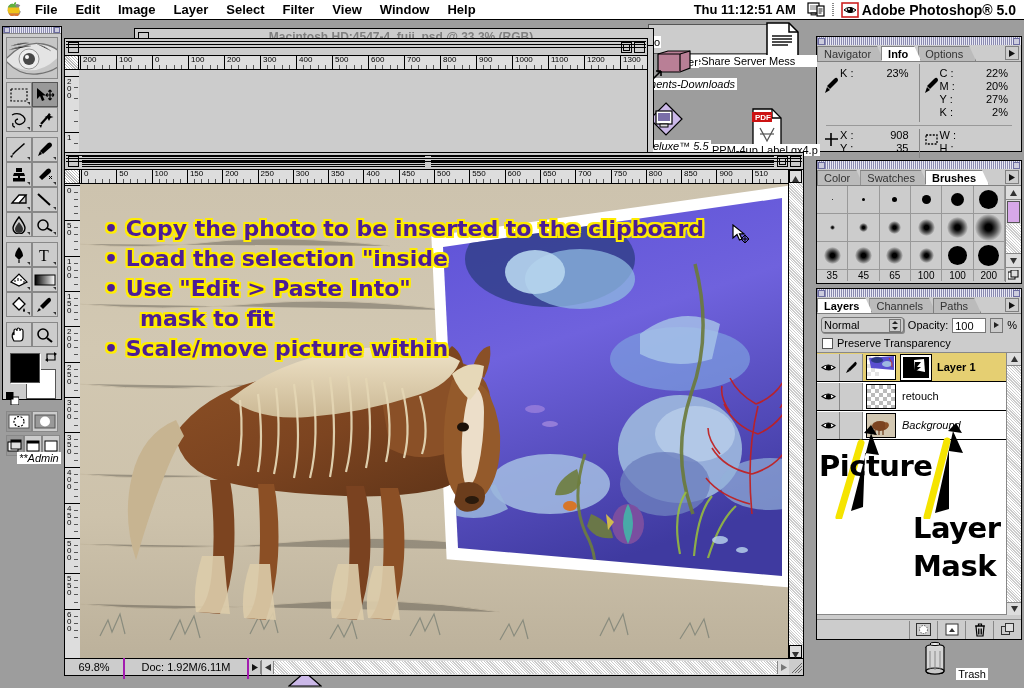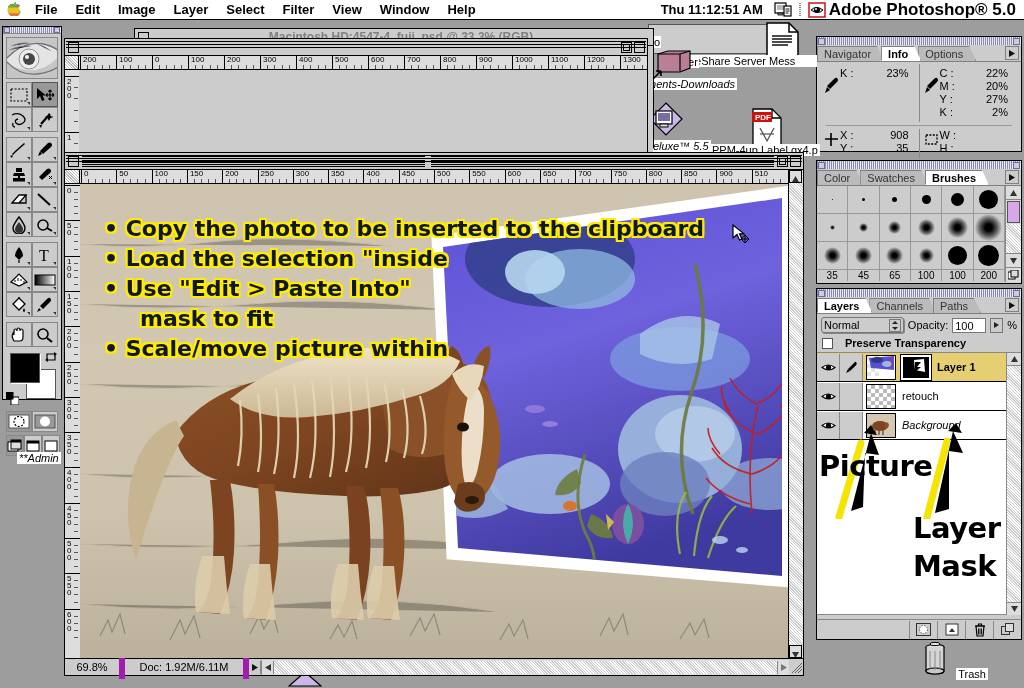--- a/index.html
+++ b/index.html
@@ -21,21 +21,21 @@
     font-size:13px; font-weight:bold;
   }
   #menubar .mi { padding:0 9px; line-height:19px; color:#000; white-space:nowrap; }
   #apple-logo { width:20px; height:18px; margin-left:6px; position:relative; }
   #apple-logo svg { display:block; }
   #menubar .spacer { flex:1; }
   #clock { padding:0 8px; font-size:13px; font-weight:bold; }
   .mb-icon { width:18px; height:16px; margin:0 3px; position:relative; }
   .mb-sep { width:2px; height:14px; margin:0 4px;
     background:repeating-linear-gradient(to bottom,#888 0 1px,transparent 1px 2px); }
-  #appname { padding-right:8px; font-size:17px; font-weight:bold; }
+  #appname { padding-right:8px; font-size:14px; font-weight:bold; }
 
   
   .win { position:absolute; background:#cccccc; border:1px solid #000; }
   .titlebar {
     height:17px; background:#cccccc; border-bottom:1px solid #000;
     display:flex; align-items:center; position:relative; overflow:hidden;
   }
   .tb-lines { flex:1; height:11px; margin:0 3px;
     background:repeating-linear-gradient(to bottom,#000 0 1px,#ccc 1px 2px);
   }
@@ -146,22 +146,22 @@
   .lay-opts { display:flex; align-items:center; padding:3px 4px; gap:4px; font-size:11px; }
   .lay-select { flex:1; height:16px; border:1px solid #777; background:#ccc;
     border-radius:3px; font-size:11px; padding:0 2px; display:flex; align-items:center;
     position:relative; box-shadow:1px 1px 0 #888; }
   .lay-select .arrows { position:absolute; right:2px; top:1px; width:12px; height:13px;
      border:1px solid #777; background:#ccc; }
   .opacity-box { width:34px; height:15px; border:1px solid #777; background:#fff;
      font-size:11px; line-height:14px; padding-left:2px; }
   .opacity-btn { width:13px; height:15px; border:1px solid #777; background:#ccc;
      display:flex; align-items:center; justify-content:center; }
-  .lay-ptrans { display:flex; align-items:center; gap:12px; padding:1px 5px; font-size:11px;
-     border-bottom:1px solid #888; padding-bottom:3px;font-weight:bold; }
+  .lay-ptrans { display:flex; align-items:center; gap:4px; padding:1px 5px; font-size:11px;
+     border-bottom:1px solid #888; padding-bottom:3px; }
   .checkbox { width:11px; height:11px; border:1px solid #555; background:#fff; }
   .lay-list { background:#fff; }
   .lay-row { display:flex; align-items:center; height:29px; border-bottom:1px solid #000;
              background:#fff; }
   .lay-row.sel { background:#e5cf72; }
   .eye-cell, .brush-cell { width:23px; height:27px; border-right:1px solid #888;
      display:flex; align-items:center; justify-content:center; background:#ccc; }
   .lay-thumb { width:30px; height:25px; border:1px solid #000; margin-left:3px; flex:none;
      background:#fff; overflow:hidden; position:relative; }
   .lay-mask { width:30px; height:25px; border:2px solid #fff; margin-left:5px; flex:none;
@@ -186,37 +186,37 @@
   
   #win-back2 { left:134px; top:28px; width:520px; height:120px; z-index:8; }
   #win-back { left:64px; top:38px; width:584px; height:270px; z-index:10; }
   #win-main { left:64px; top:152px; width:740px; height:524px; z-index:30; }
 
   #doc-canvas { position:absolute; overflow:hidden; }
 
   
   #bullets { position:absolute; left:24px; top:30px; width:630px; z-index:4;
      font-family:"DejaVu Sans", sans-serif; font-weight:bold; font-size:22px;
-     line-height:30px; color:#0f172a;
+     line-height:30px; color:#4c1d95;
      text-shadow:
        -2px -2px 0 #ffec00, 2px -2px 0 #ffec00, -2px 2px 0 #ffec00, 2px 2px 0 #ffec00,
        0 -2px 0 #ffec00, 0 2px 0 #ffec00, -2px 0 0 #ffec00, 2px 0 0 #ffec00;
   }
   #bullets .b { white-space:nowrap; }
   #bullets .ind { padding-left:36px; }
 
   
   .dicon { position:absolute; z-index:5; text-align:center; }
 
   #trash { position:absolute; right:36px; bottom:6px; z-index:5; text-align:center; }
   #trash .lbl { font-size:11px; background:#fff; padding:0 2px; display:inline-block; }
 
   .status-bar { height:17px; background:#cccccc; display:flex; align-items:center;
      border-top:1px solid #000; font-size:11px; }
-  .sb-cell { border-right:6px solid #a21caf; height:24px; line-height:15px;
+  .sb-cell { border-right:2px solid #a21caf; height:24px; line-height:15px;
      display:flex; align-items:center; justify-content:center; }
 
   #cursor { position:absolute; z-index:200; }
 </style>
 </head>
 <body>
 
 <div id="desktop"></div>
 
 <div class="dicon" style="left:740px; top:22px; width:84px;">

